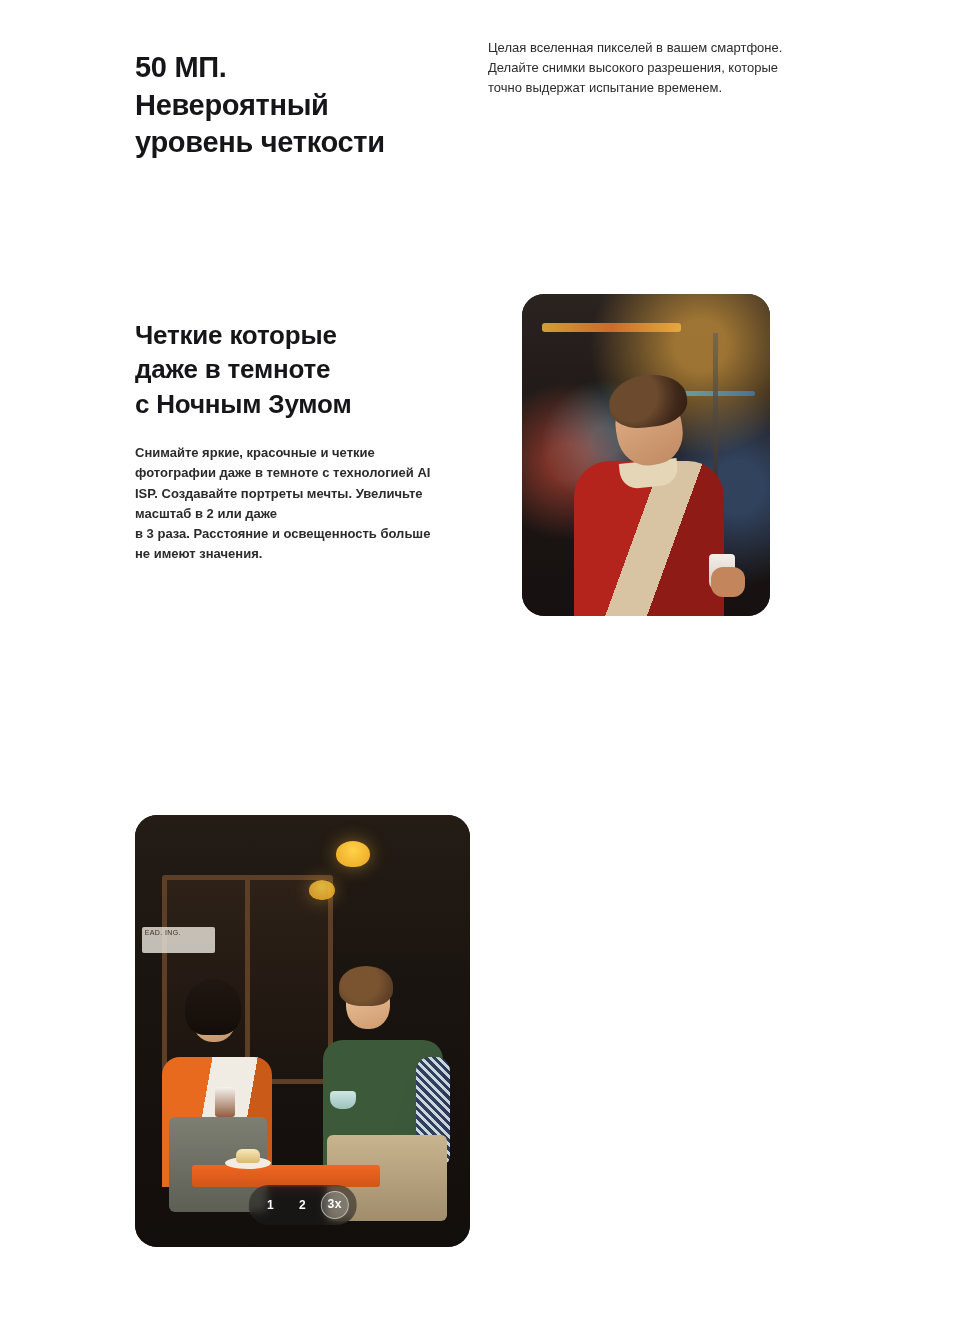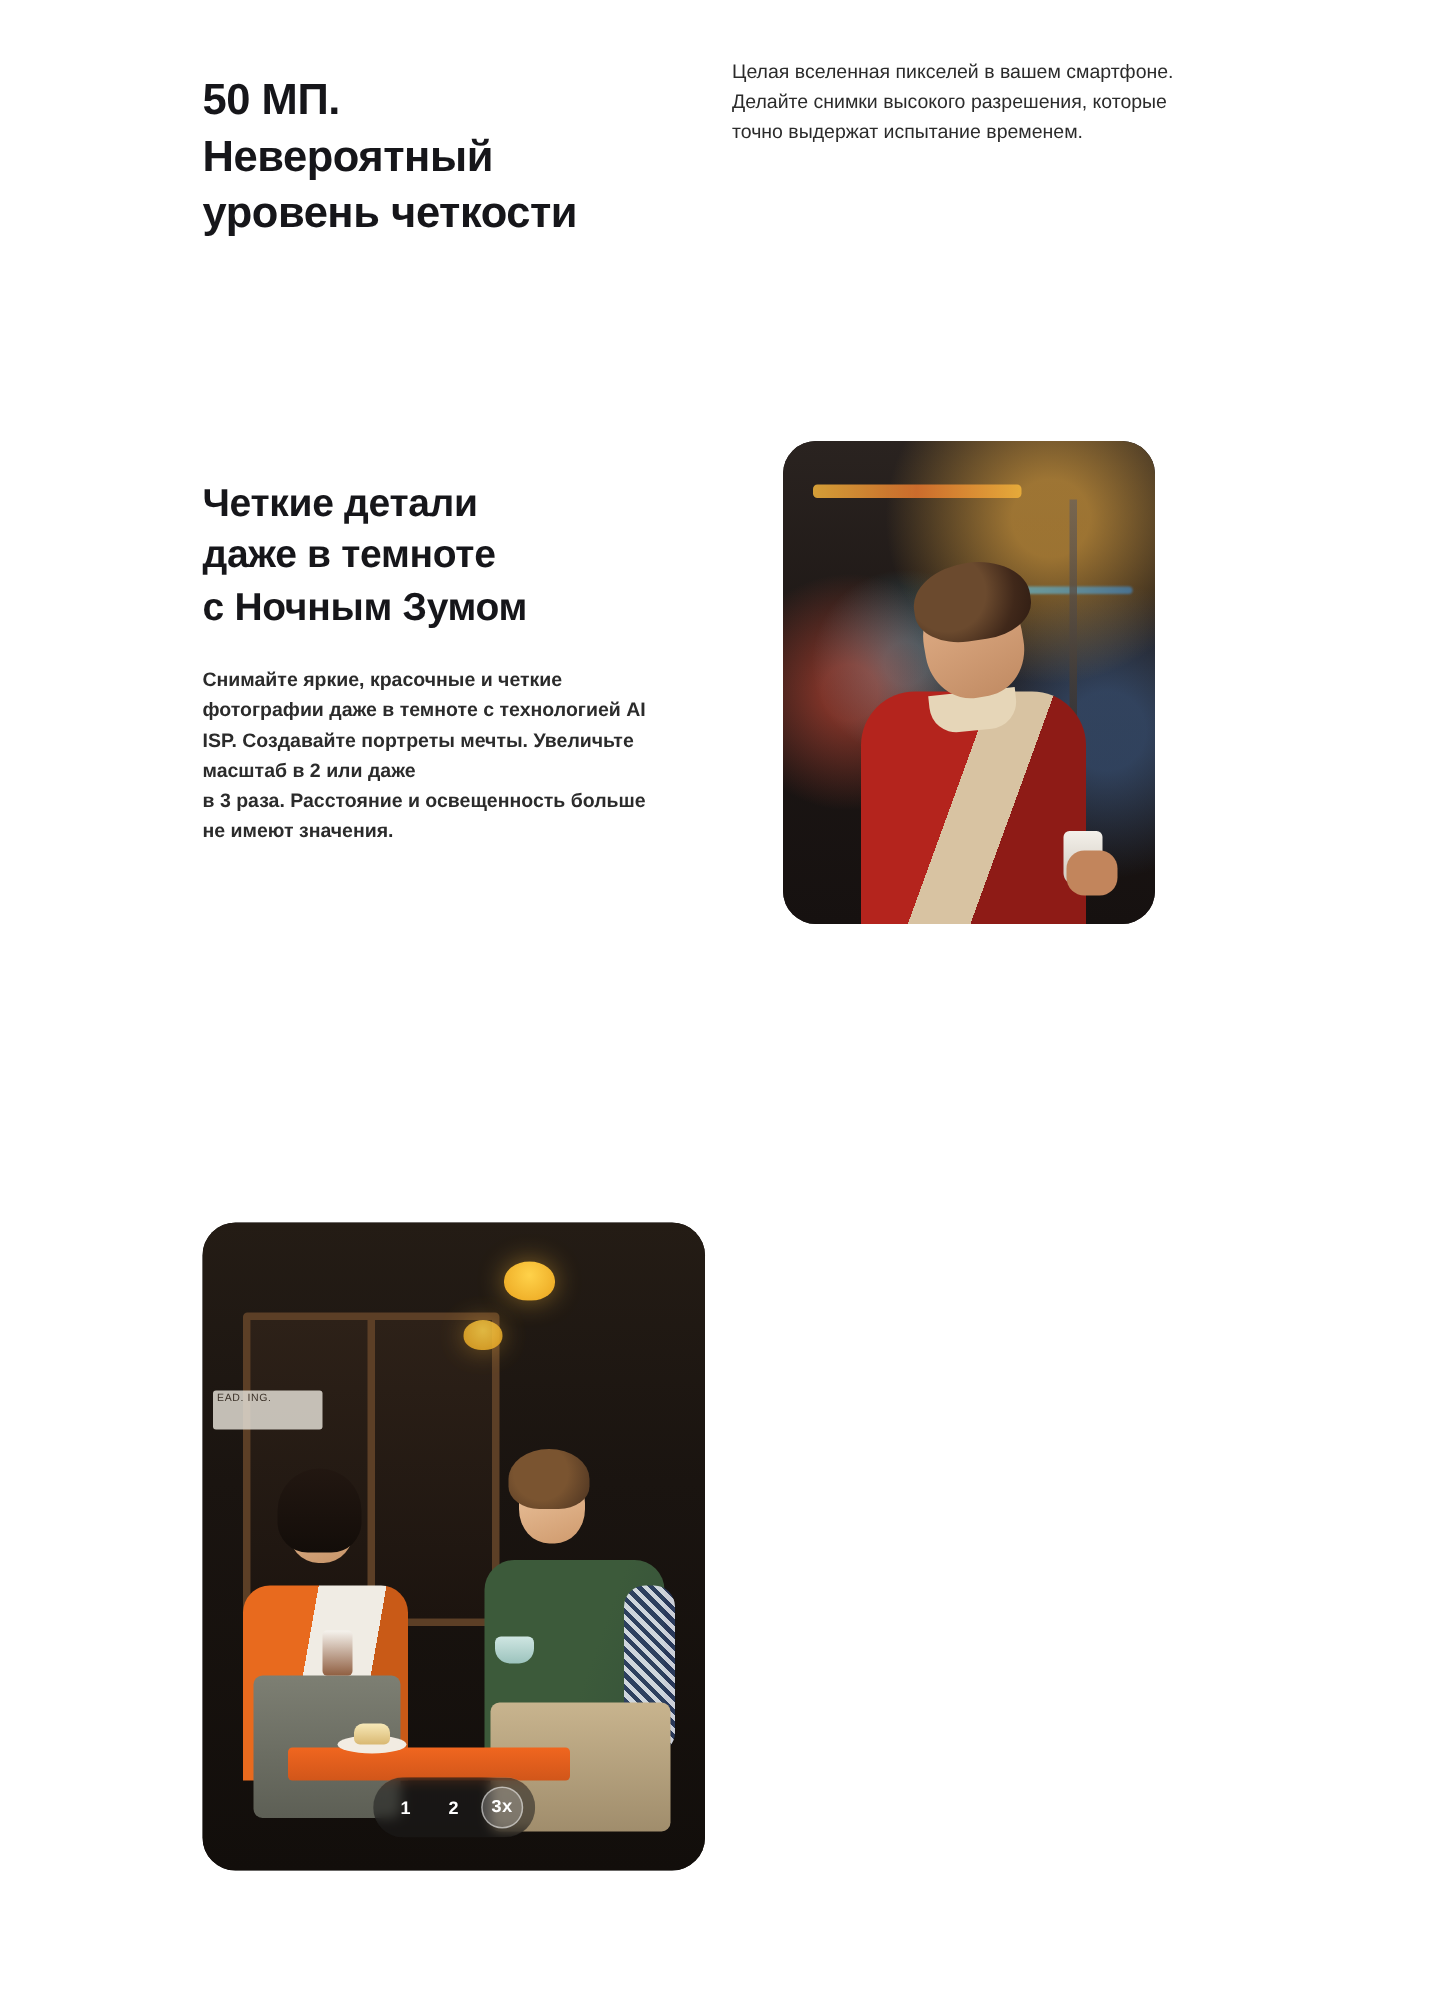--- a/index.html
+++ b/index.html
@@ -392,21 +392,21 @@
   <section class="hero">
     <h1 class="hero-title">50 МП.
 Невероятный
 уровень четкости</h1>
     <p class="hero-desc">Целая вселенная пикселей в вашем смартфоне.
 Делайте снимки высокого разрешения, которые
 точно выдержат испытание временем.</p>
   </section>
 
   <section class="sec2-text">
-    <h2 class="sec2-title">Четкие детали
+    <h2 class="sec2-title">Четкие которые
 даже в темноте
 с Ночным Зумом</h2>
     <p class="sec2-desc">Снимайте яркие, красочные и четкие
 фотографии даже в темноте с технологией AI
 ISP. Создавайте портреты мечты. Увеличьте
 масштаб в 2 или даже
 в 3 раза. Расстояние и освещенность больше
 не имеют значения.</p>
   </section>
 

